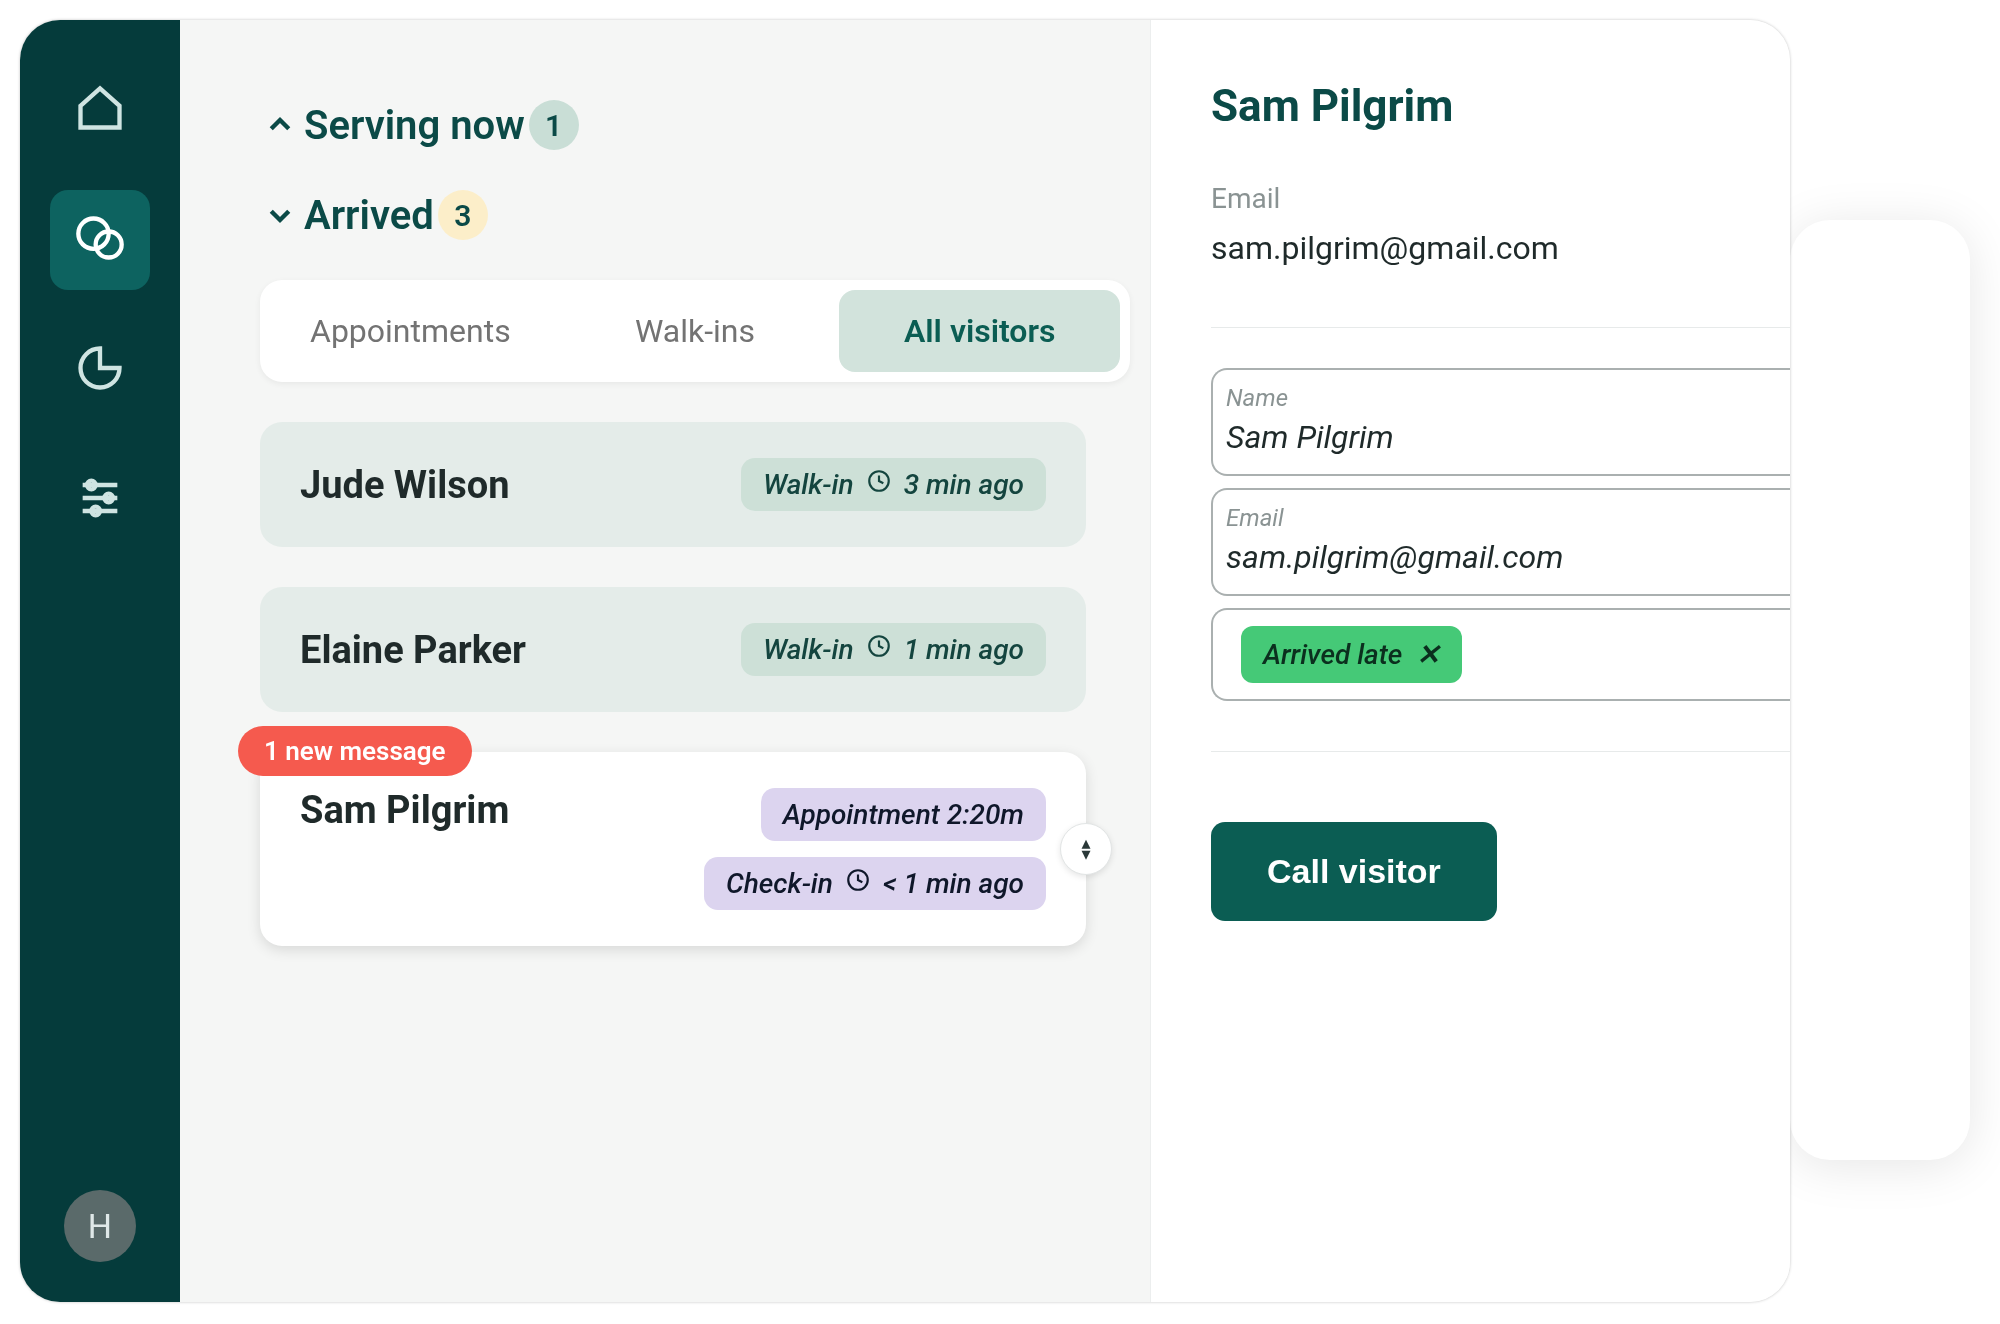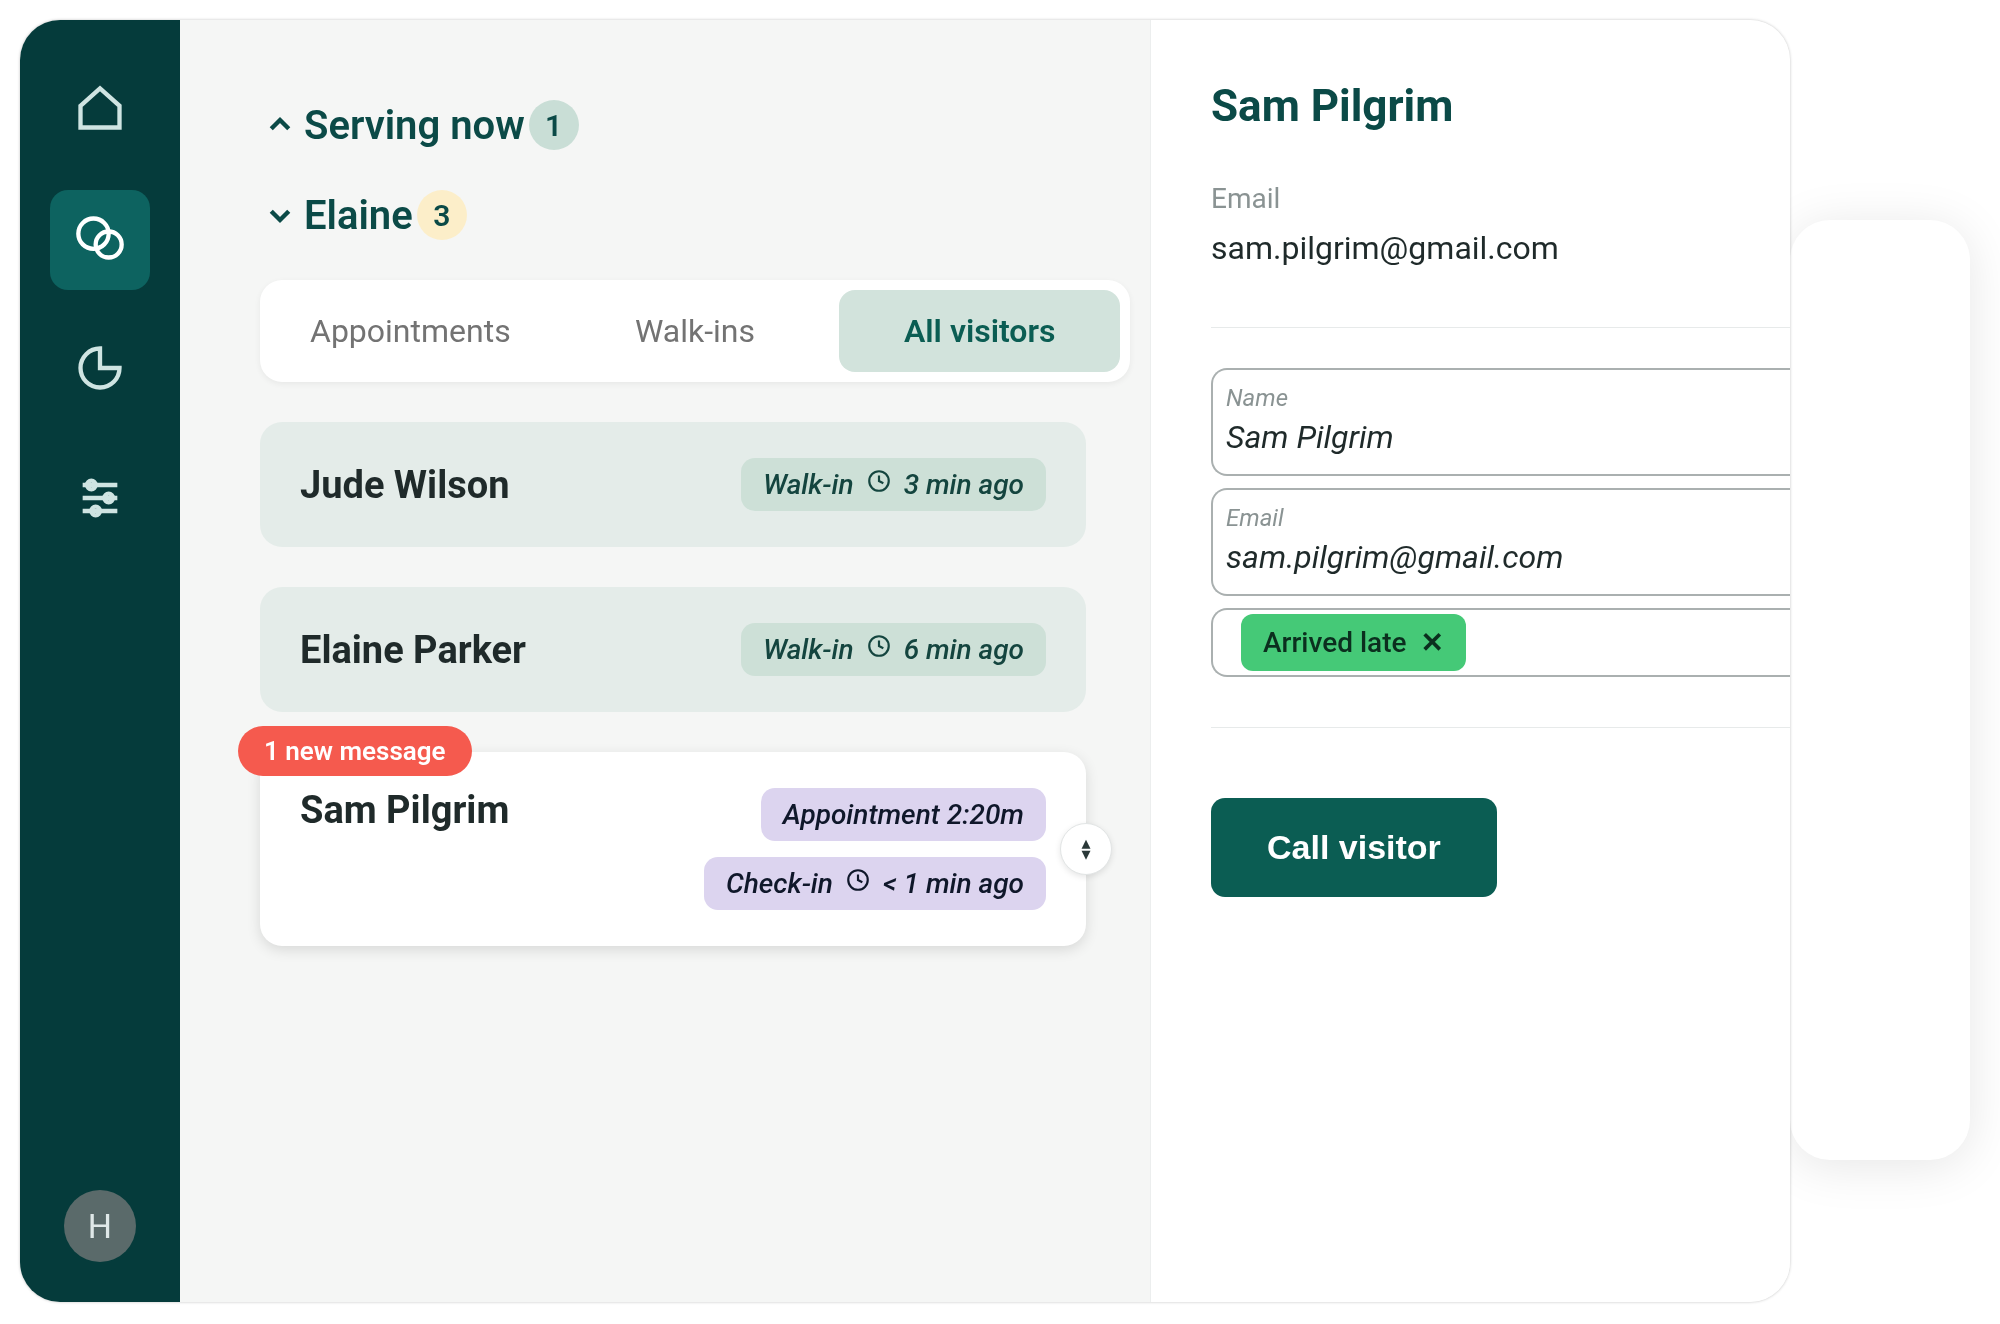--- a/index.html
+++ b/index.html
@@ -235,22 +235,23 @@
     margin-bottom: 6px;
   }
   .input-group .ig-value {
     font-size: 32px;
     color: #1f2a2a;
   }
   .tag-group {
     border: 2px solid #aab0b0;
     border-right: none;
     border-radius: 16px 0 0 16px;
-    padding: 4px 28px;
+    padding: 16px 28px;
     margin-bottom: 30px;
+    font-style: italic;
   }
   .tag {
     display: inline-flex;
     align-items: center;
     gap: 14px;
     background: #45c977;
     color: #0b2f1e;
     padding: 12px 22px;
     border-radius: 12px;
     font-size: 28px;
@@ -342,21 +343,21 @@
       <span>Serving now</span>
       <span class="count-badge badge-green">1</span>
     </div>
 
     <div class="section-header">
       <span class="chevron">
         <svg viewBox="0 0 24 24">
             <polyline points="5 9 12 16 19 9"></polyline>
           </svg>
       </span>
-      <span>Elaine</span>
+      <span>Arrived</span>
       <span class="count-badge badge-yellow">3</span>
     </div>
 
     <div class="tabs">
       <div class="tab">Appointments</div>
       <div class="tab">Walk-ins</div>
       <div class="tab active">All visitors</div>
     </div>
 
     <div class="visitor-card">
@@ -372,21 +373,21 @@
     </div>
 
     <div class="visitor-card">
       <span class="visitor-name">Elaine Parker</span>
       <span class="chip chip-green">
         <span>Walk-in</span>
         <span><svg viewBox="0 0 24 24" fill="none" stroke="currentColor" stroke-width="2">
               <circle cx="12" cy="12" r="9"></circle>
               <polyline points="12 7 12 12 16 14"></polyline>
             </svg></span>
-        <span>6 min ago</span>
+        <span>1 min ago</span>
       </span>
     </div>
 
     <div class="visitor-card selected">
       <span class="new-msg-badge">1 new message</span>
       <span class="visitor-name">Sam Pilgrim</span>
       <div class="chips-col">
         <span class="chip chip-purple">Appointment 2:20m</span>
         <span class="chip chip-purple">
           <span>Check-in</span>

